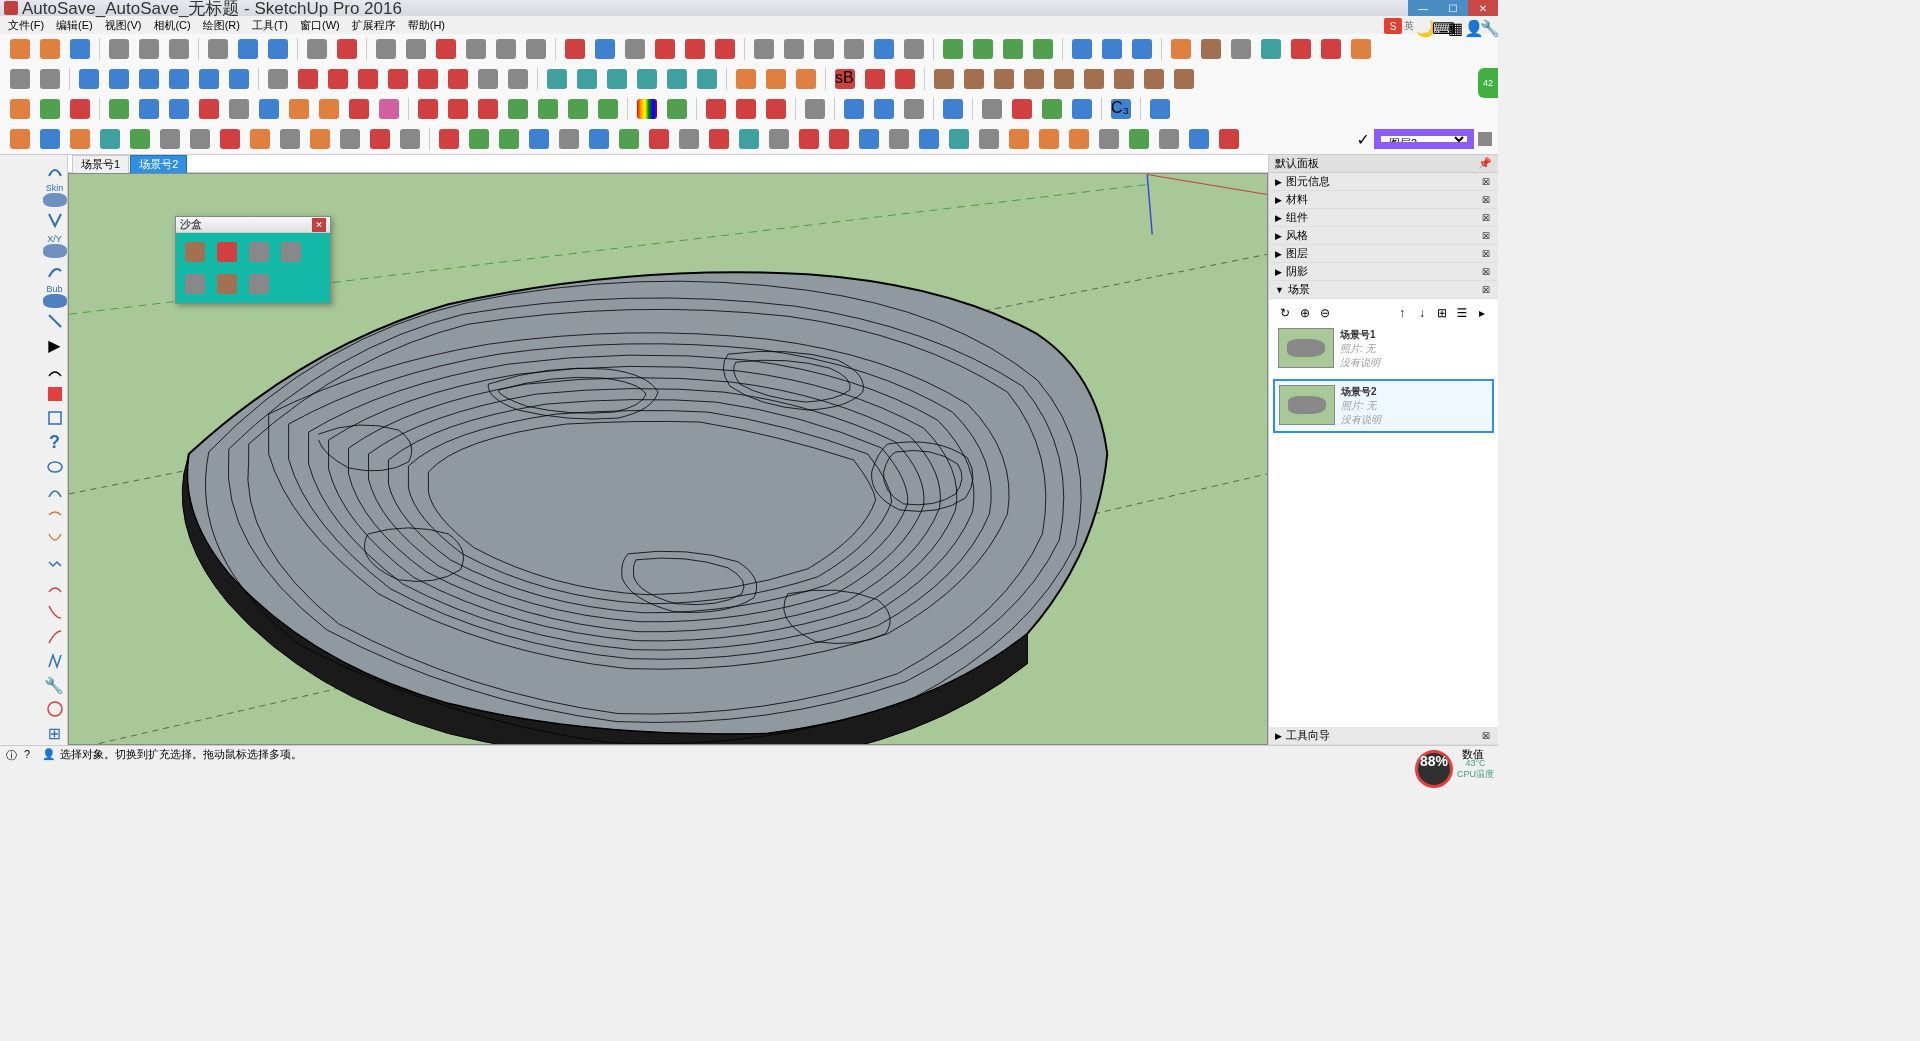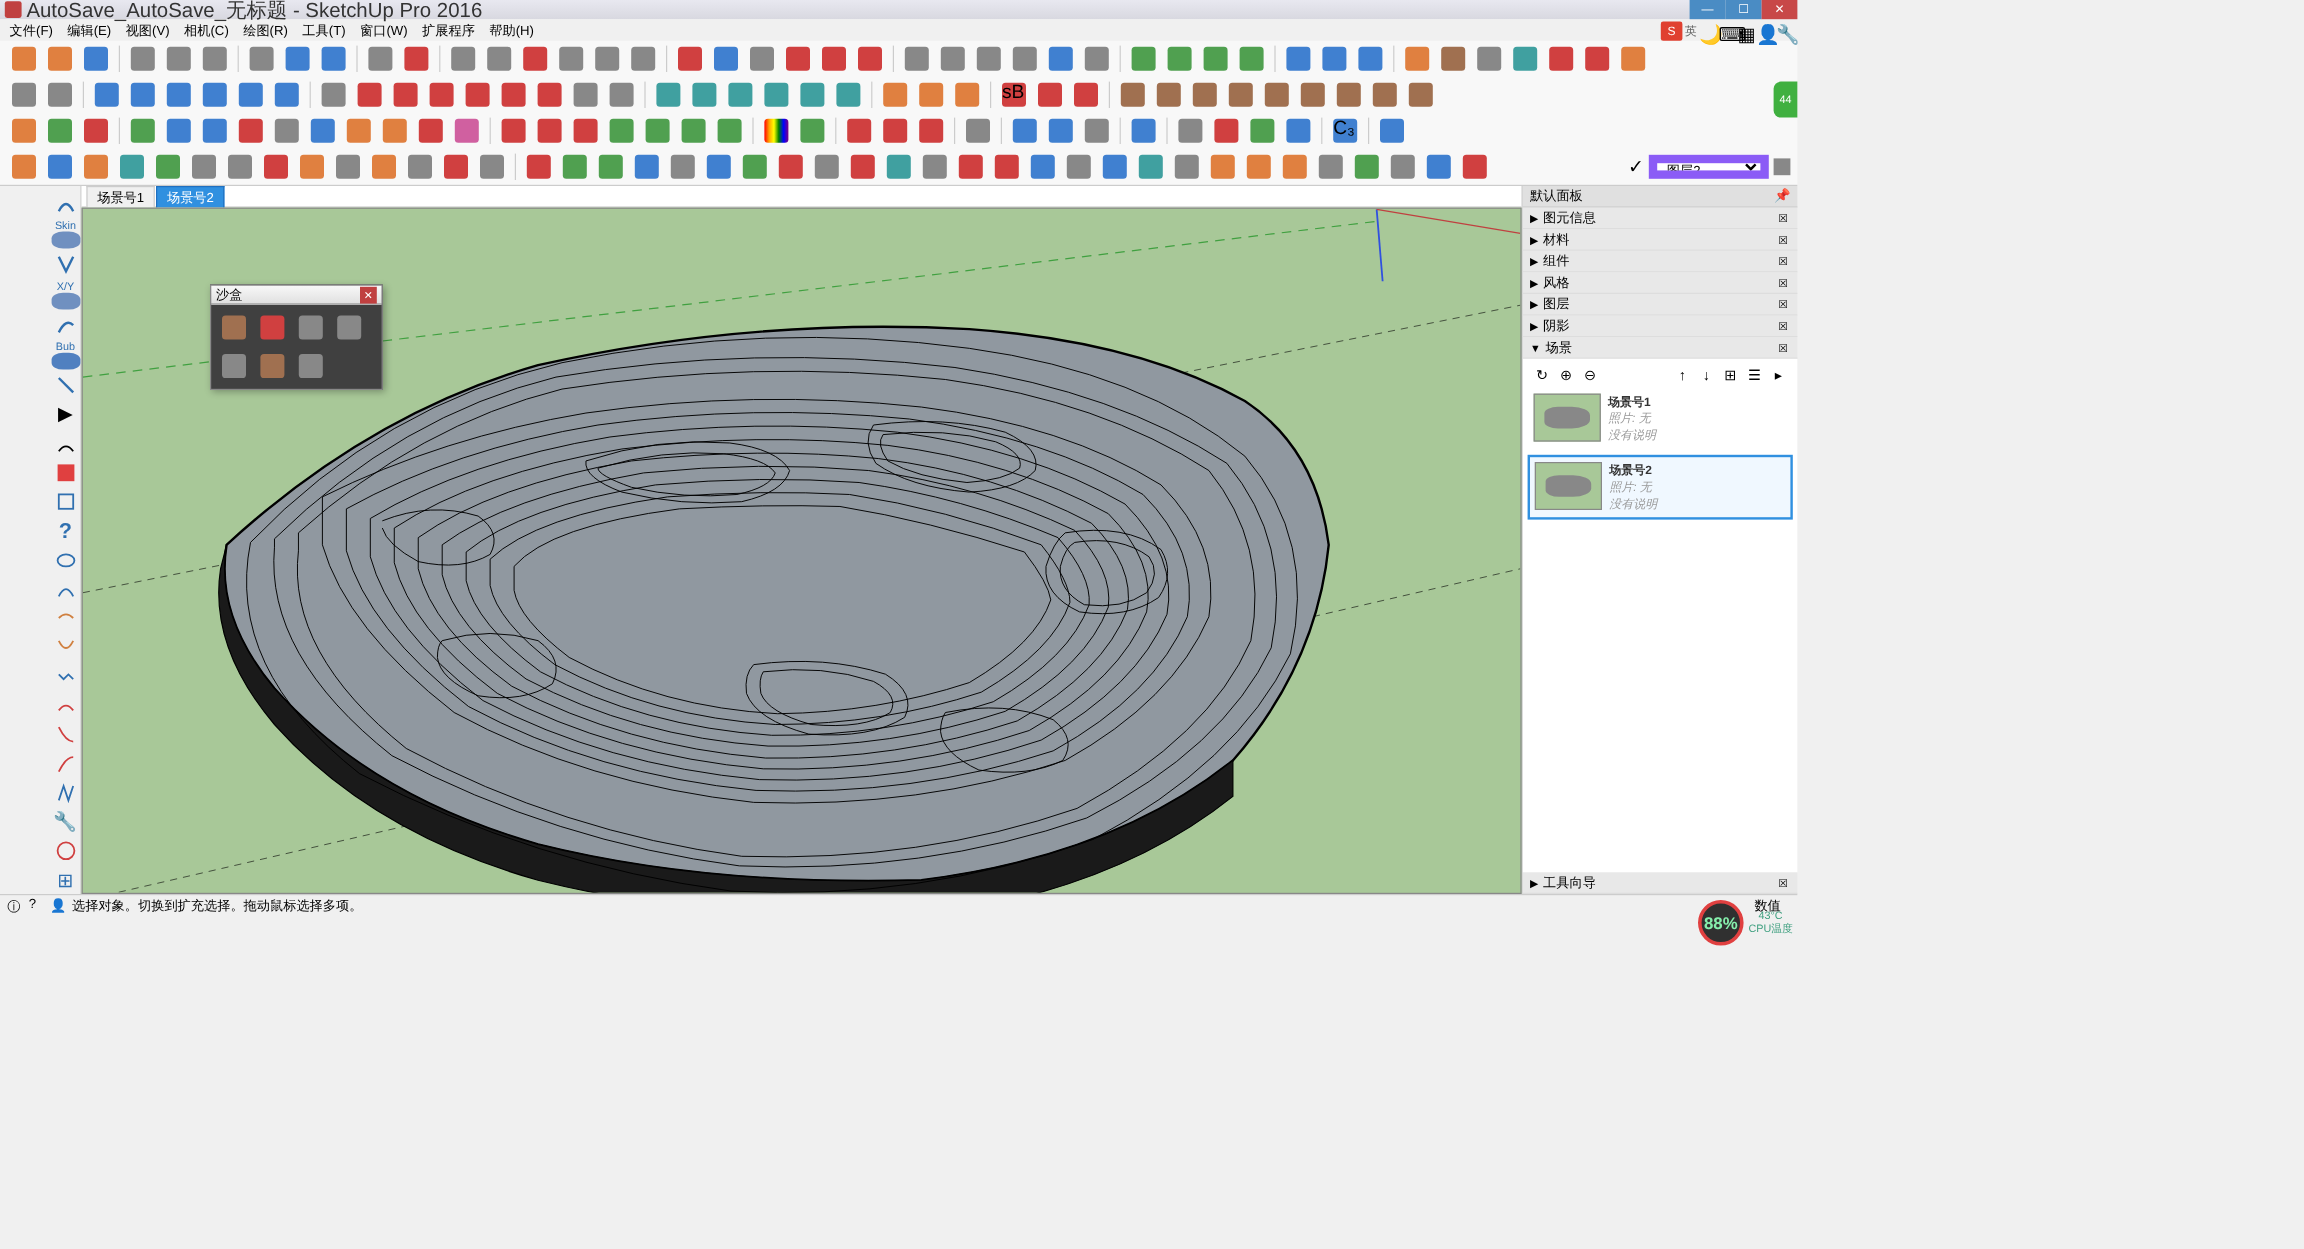--- a/index.html
+++ b/index.html
@@ -40,21 +40,21 @@
 
 .scene-tabs { height: 18px; background: #fff; display: flex; align-items: center; padding-left: 4px; font-size: 11px; border-bottom: 1px solid #ccc; }
 .scene-tab { padding: 1px 8px; cursor: pointer; background: #f0f0f0; border: 1px solid #ccc; border-bottom: none; margin-right: 1px; }
 .scene-tab.active { background: #3090e0; color: #fff; border-color: #2070c0; }
 
 .viewport-area { flex: 1; display: flex; flex-direction: column; }
 .viewport { flex: 1; background: #a8c898; position: relative; overflow: hidden; border: 1px solid #888; }
 
 .terrain-svg { width: 100%; height: 100%; }
 
-.sandbox-panel { position: absolute; left: 175px; top: 237px; width: 144px; background: #404040; border: 1px solid #888; box-shadow: 2px 2px 6px rgba(0,0,0,0.3); z-index: 200; }
+.sandbox-panel { position: absolute; left: 175px; top: 216px; width: 156px; background: #14b8a6; border: 1px solid #888; box-shadow: 2px 2px 6px rgba(0,0,0,0.3); z-index: 200; }
 .sandbox-title { height: 16px; background: linear-gradient(to bottom, #f8f8f8, #e0e0e0); display: flex; align-items: center; padding: 0 4px; font-size: 11px; justify-content: space-between; border-bottom: 1px solid #ccc; }
 .sandbox-close { width: 14px; height: 14px; background: #c04040; color: #fff; font-size: 9px; display: flex; align-items: center; justify-content: center; cursor: pointer; }
 .sandbox-tools { display: flex; flex-wrap: wrap; padding: 4px; gap: 2px; }
 .sandbox-tool { width: 30px; height: 30px; border: 1px solid transparent; cursor: pointer; display: flex; align-items: center; justify-content: center; }
 
 .right-panel { width: 230px; background: #f0f0f0; border-left: 1px solid #ccc; display: flex; flex-direction: column; font-size: 11px; }
 .panel-title { height: 18px; background: #e0e0e0; display: flex; align-items: center; padding: 0 6px; justify-content: space-between; border-bottom: 1px solid #ccc; }
 .panel-section { height: 18px; background: #e8e8e8; display: flex; align-items: center; padding: 0 6px; border-bottom: 1px solid #ddd; cursor: pointer; }
 .panel-section-arrow { margin-right: 4px; font-size: 9px; }
 .panel-section-close { margin-left: auto; width: 12px; height: 12px; font-size: 9px; display: flex; align-items: center; justify-content: center; cursor: pointer; }
@@ -72,21 +72,21 @@
 .scene-name { font-weight: bold; color: #333; }
 .scene-detail { color: #999; font-style: italic; }
 
 .panel-bottom { margin-top: auto; }
 
 .status-bar { height: 18px; background: #f0f0f0; border-top: 1px solid #ccc; display: flex; align-items: center; padding: 0 6px; font-size: 11px; }
 .status-icon { width: 14px; height: 14px; margin-right: 4px; }
 .status-right { margin-left: auto; padding-right: 8px; }
 
 .system-tray { position: absolute; bottom: 24px; right: 4px; display: flex; gap: 4px; align-items: center; z-index: 100; }
-.tray-cpu { width: 38px; height: 38px; border-radius: 50%; background: #303030; border: 3px solid #e04040; display: flex; align-items: center; justify-content: center; color: #86efac; font-size: 14px; font-weight: bold; }
+.tray-cpu { width: 38px; height: 38px; border-radius: 50%; background: #303030; border: 3px solid #e04040; display: flex; align-items: flex-start; justify-content: center; color: #ffffff; font-size: 14px; font-weight: bold; }
 .tray-temp { font-size: 9px; color: #40a080; display: flex; flex-direction: column; align-items: center; }
 
 .side-widget { position: absolute; right: 0; top: 68px; width: 20px; height: 30px; background: #40b040; border-radius: 6px 0 0 6px; z-index: 80; display: flex; align-items: center; justify-content: center; color: #fff; font-size: 9px; }
 
 
 .ic-red { background: #d04040; }
 .ic-blue { background: #4080d0; }
 .ic-green { background: #50a050; }
 .ic-orange { background: #e08040; }
 .ic-gray { background: #888; }
@@ -924,21 +924,21 @@
     <div class="sandbox-tool">
         <span class="tool-icon ic-brown"></span>
       </div>
     <div class="sandbox-tool">
         <span class="tool-icon ic-gray"></span>
       </div>
   </div>
 </div>
 
 <div class="side-widget">
-  <span>44</span>
+  <span>42</span>
 </div>
 
 <div class="system-tray">
   <div class="tray-cpu">
     <span>88%</span>
   </div>
   <div class="tray-temp">
     <span>43°C</span>
     <span>CPU温度</span>
   </div>

